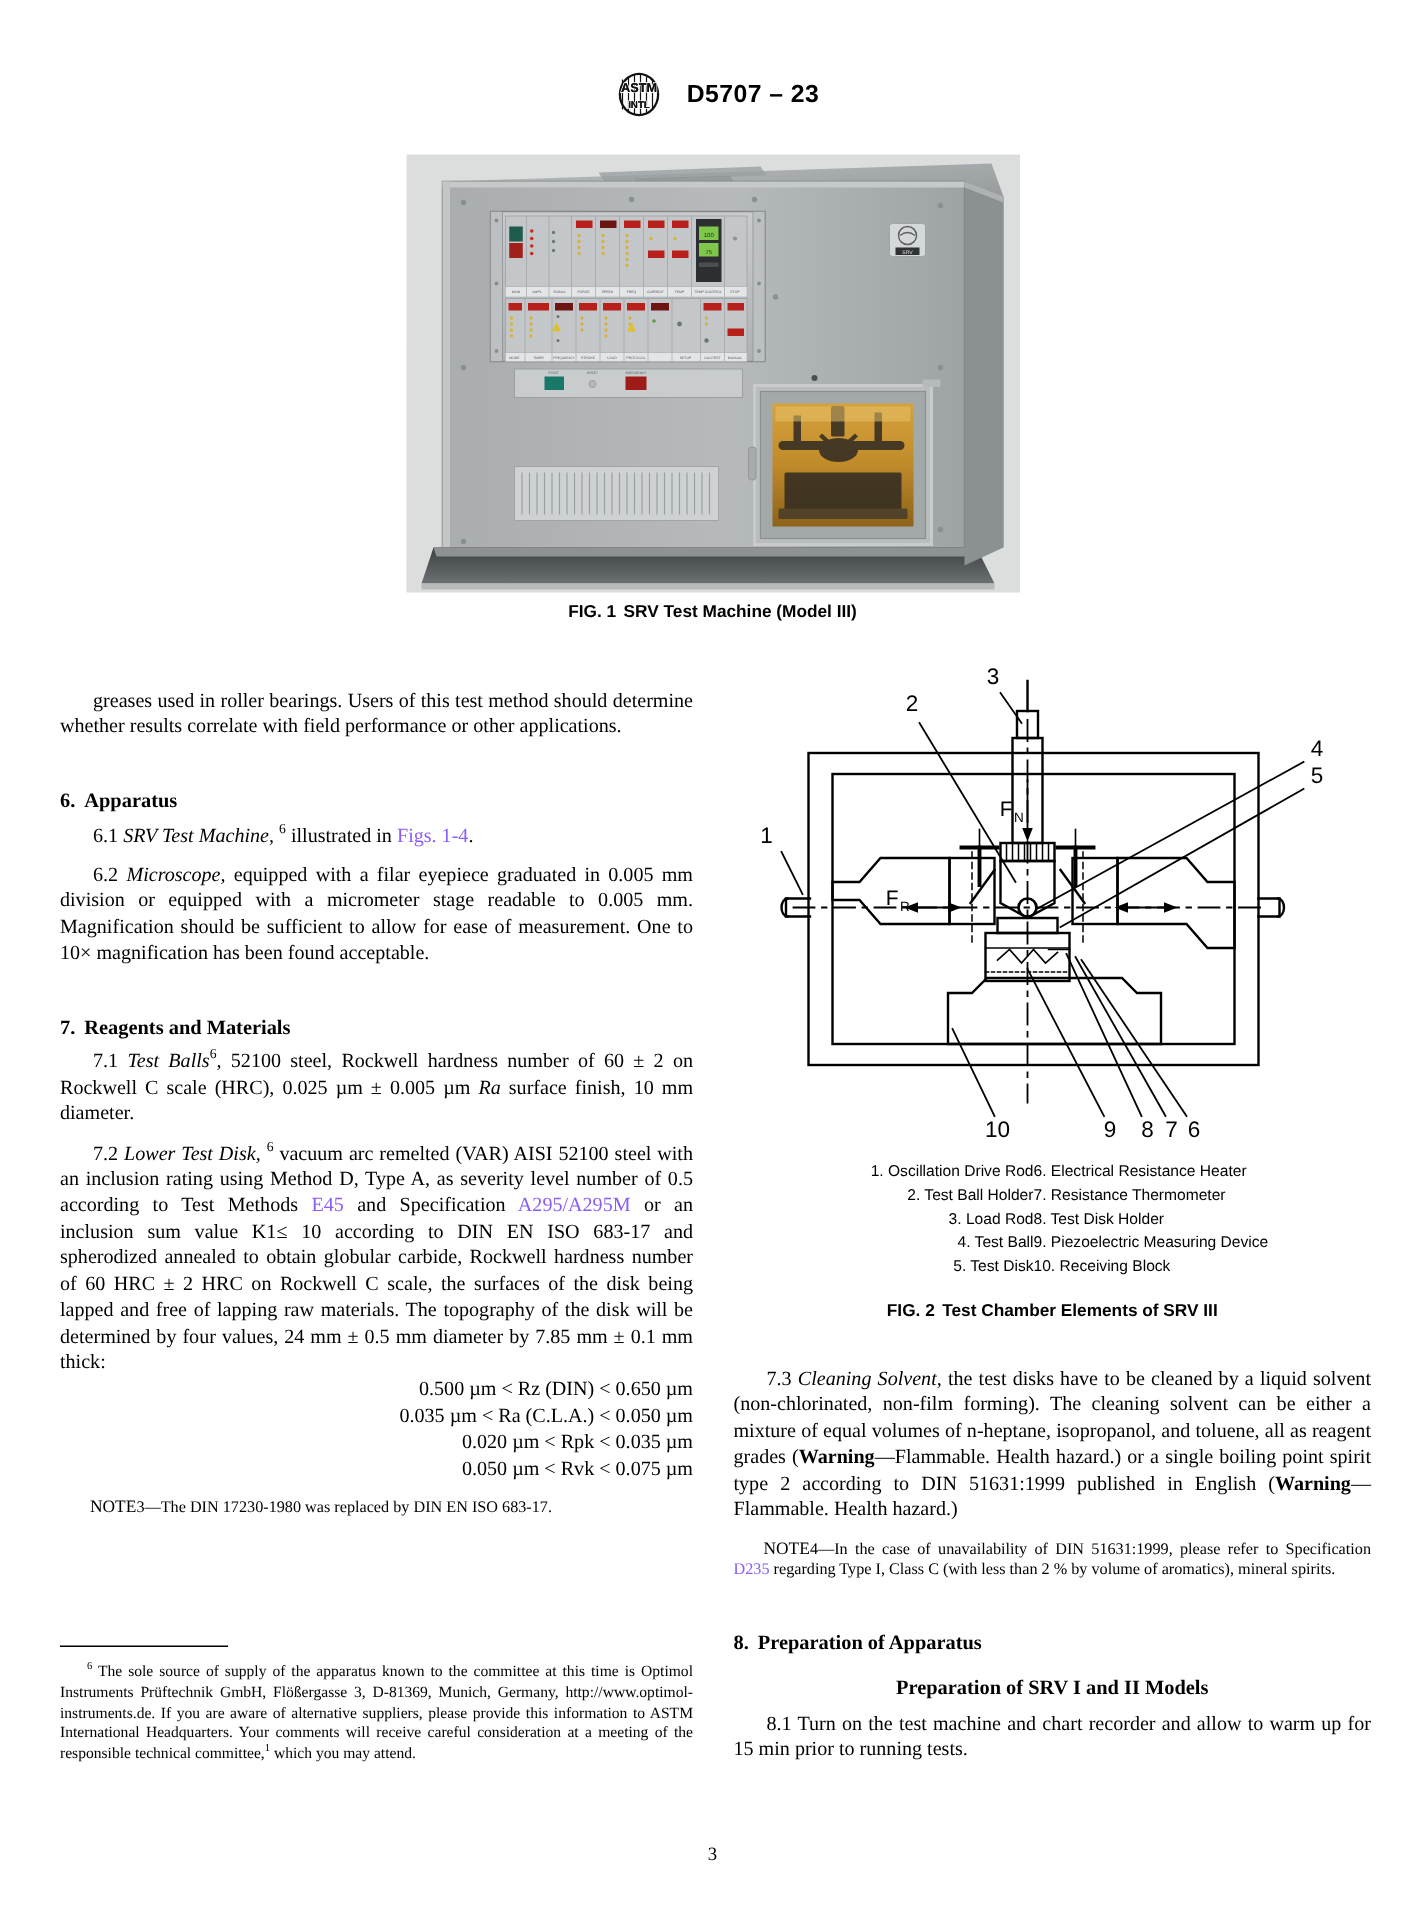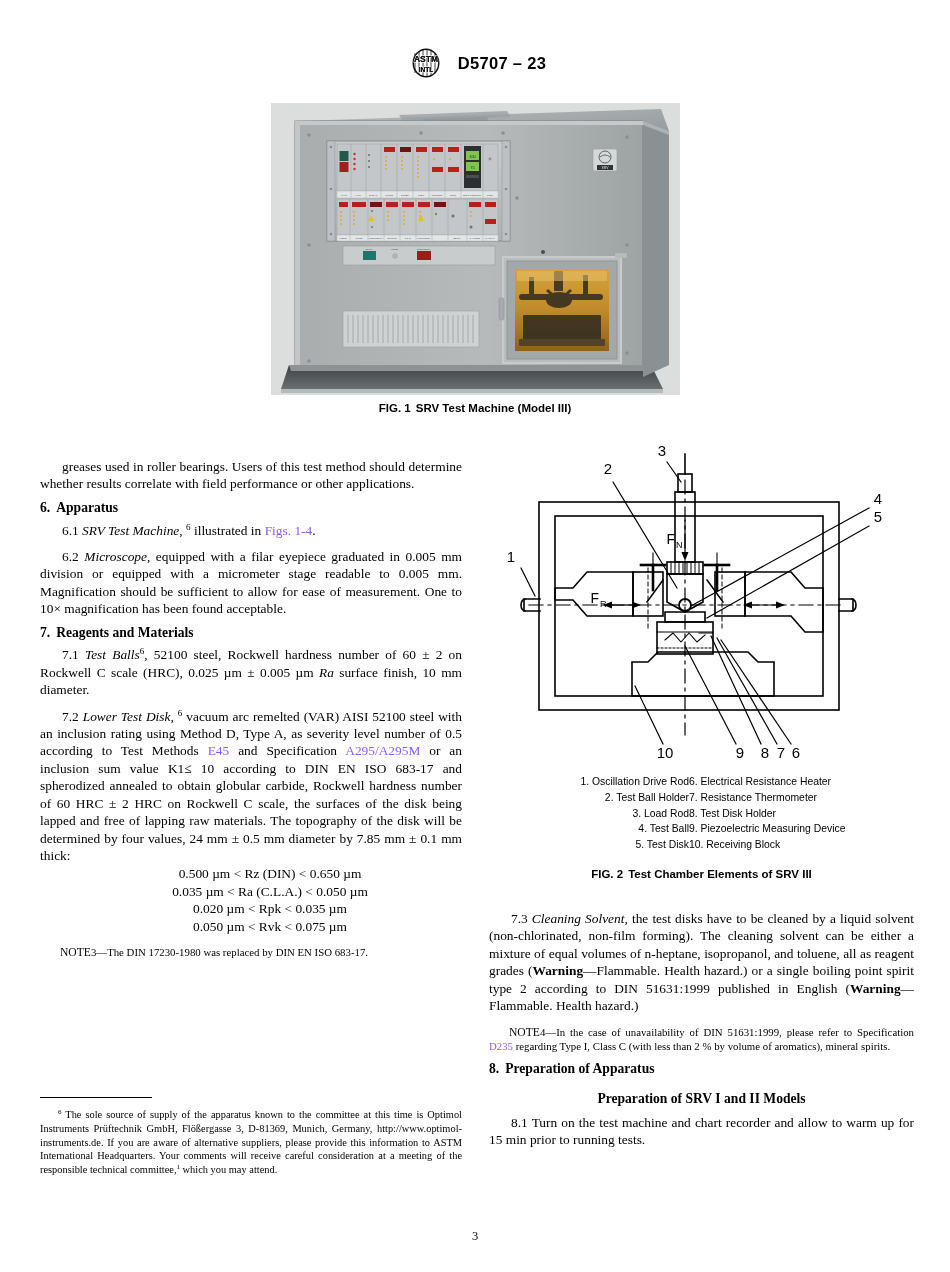--- a/index.html
+++ b/index.html
@@ -78,21 +78,21 @@
 
   p { margin: 0; }
   .para {
     text-indent: 22px;
     margin-bottom: 0;
   }
   .para-gap { margin-top: 9px; }
   .sect-head {
     font-weight: bold;
     font-size: 13.6px;
-    margin-top: 6px;
+    margin-top: 32px;
     margin-bottom: 5px;
     text-indent: 0;
     text-align: left;
   }
   .sect-head .num { margin-right: 6px; }
   .centered-head {
     font-weight: bold;
     font-size: 13.6px;
     text-align: center;
     margin-top: 13px;
@@ -109,21 +109,21 @@
     line-height: 1.26;
     text-indent: 20px;
     text-align: justify;
     margin-top: 11px;
   }
 
   .speclist {
     margin-top: 1px;
     text-indent: 0;
     padding-left: 38px;
-    text-align: center;
+    text-align: right;
     line-height: 1.30;
   }
 
   
   .footnote-rule {
     position: absolute;
     left: 40px;
     top: 1097px;
     width: 112px;
     height: 1px;

